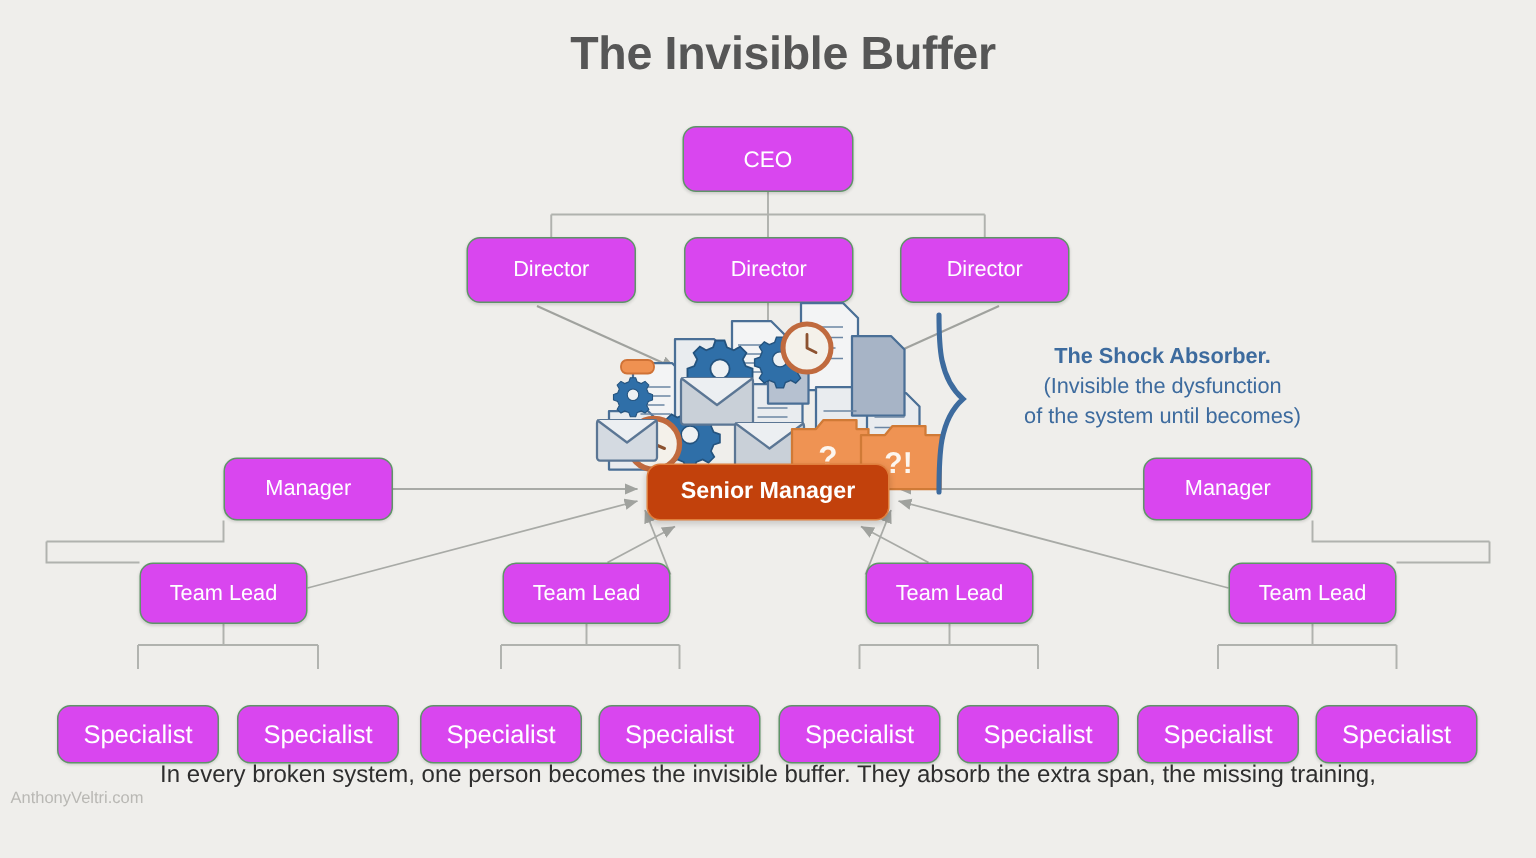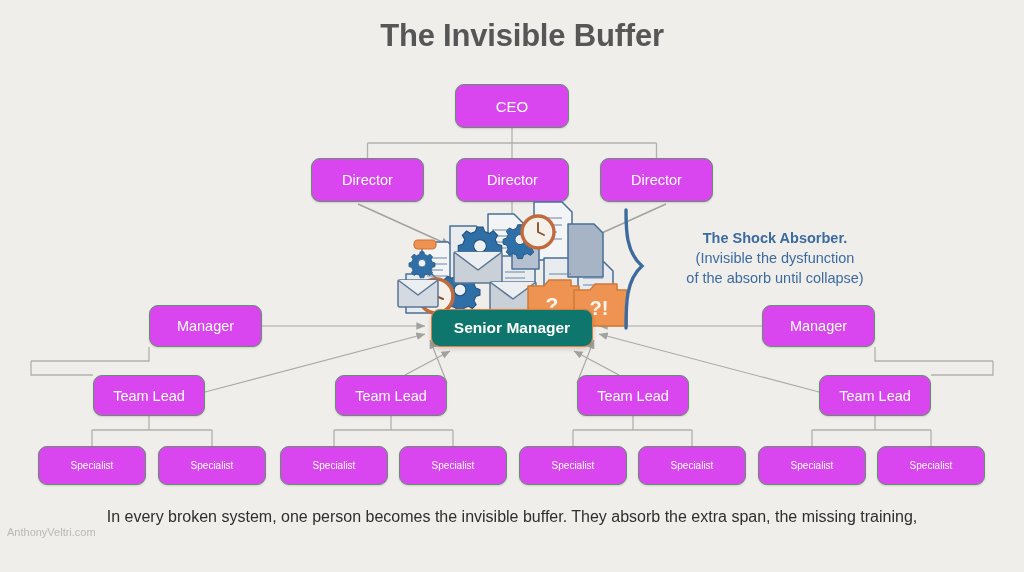--- a/index.html
+++ b/index.html
@@ -32,23 +32,23 @@
     border-radius: 9px;
     color: #ffffff;
     background: #d946ef;
     border: 1px solid #5f9468;
     box-shadow: 0 1px 2px rgba(0,0,0,0.13);
     font-size: 14.5px;
     white-space: nowrap;
     z-index: 4;
   }
   .node.lvl-ceo      { font-size: 15px; }
-  .node.lvl-small    { font-size: 10px; }
+  .node.lvl-small    { font-size: 17px; margin-top: 24px; }
   .node.buffer {
-    background: #0f766e;
+    background: #c2410c;
     border: 1px solid #e07f3d;
     color: #ffffff;
     font-weight: bold;
     font-size: 15.5px;
     box-shadow: 0 2px 4px rgba(0,0,0,0.16);
     z-index: 8;
   }
 
   
   #pile { position: absolute; left: 392px; top: 196px; width: 248px; height: 134px; z-index: 6; }
@@ -244,21 +244,21 @@
     <path d="M56,116 l132,0 l0,18 l-132,0 z" fill="#f3904f" stroke="#e3823f" stroke-width="1.3"></path>
   </svg>
 
   <svg id="brace" viewBox="0 0 44 122" xmlns="http://www.w3.org/2000/svg">
     <path d="M14,2 C14,22 14,44 30,58 C14,72 14,96 14,120" fill="none" stroke="#3d6b9e" stroke-width="3.4" stroke-linecap="round"></path>
   </svg>
 
   <div class="annot">
     <span class="hd">The Shock Absorber.</span>
     <span>(Invisible the dysfunction</span><br>
-    <span>of the absorb until collapse)</span>
+    <span>of the system until becomes)</span>
   </div>
 
   <div id="nodes">
       <div class="node lvl-ceo" style="left: 455px; top: 84px; width: 114px; height: 44px;">
         <span>CEO</span>
       </div>
       <div class="node" style="left: 311px; top: 158px; width: 113px; height: 44px;">
         <span>Director</span>
       </div>
       <div class="node" style="left: 456px; top: 158px; width: 113px; height: 44px;">

